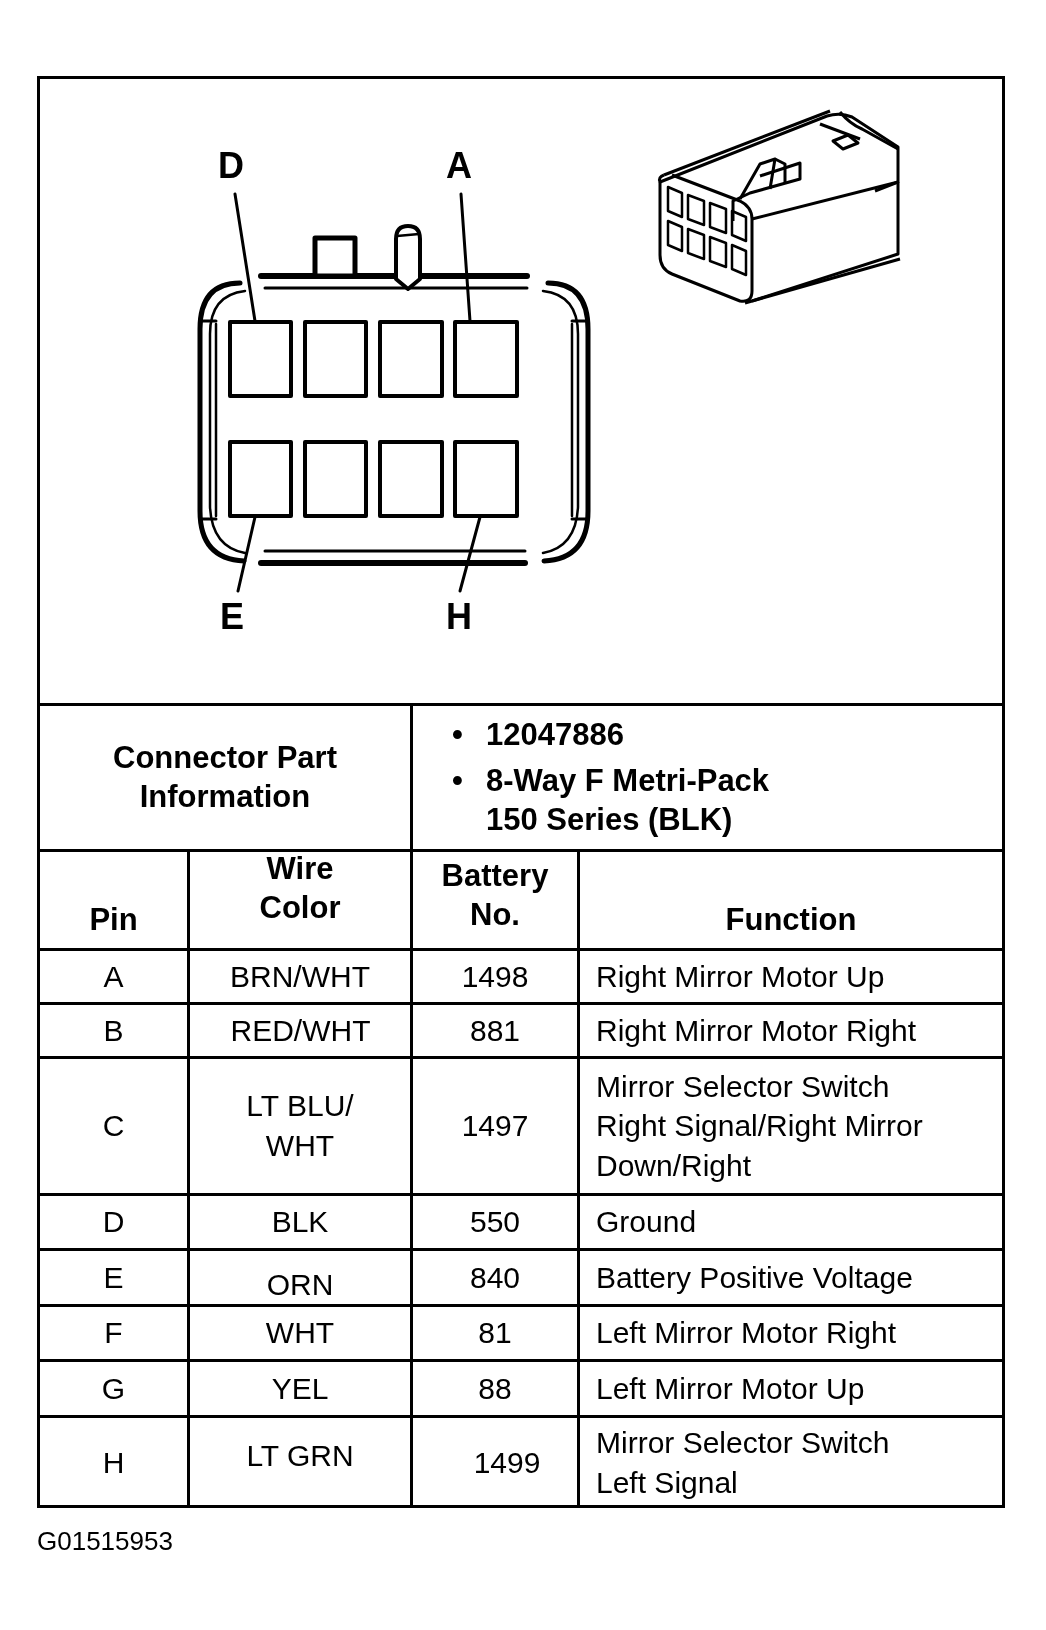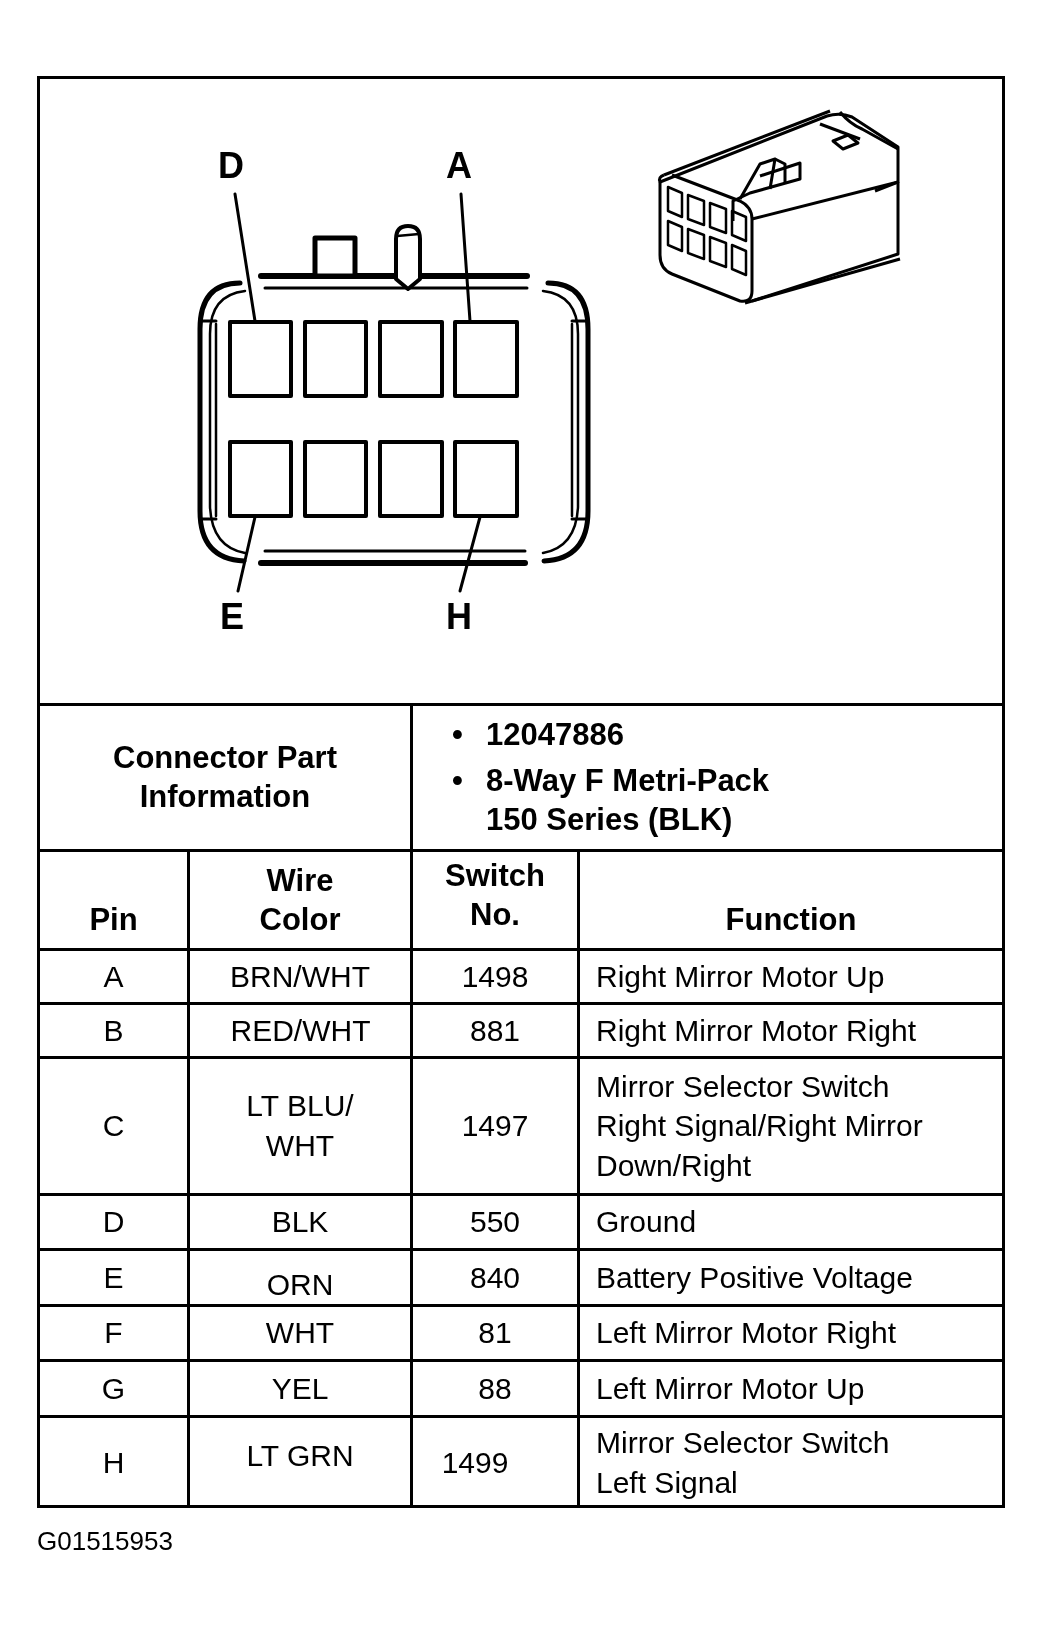--- a/index.html
+++ b/index.html
@@ -131,29 +131,29 @@
       <li style="margin-top:6px;">
         <span>8-Way F Metri-Pack</span><br>
         <span>150 Series (BLK)</span>
       </li>
     </ul>
   </div>
 
   <div class="cell center hdr" style="left:0; top:773px; width:147px; height:96px; align-items:flex-end; padding-bottom:8px;">
     <span>Pin</span>
   </div>
-  <div class="cell center hdr" style="left:150px; top:773px; width:220px; height:96px; padding-bottom:22px;margin-top:12px;">
+  <div class="cell center hdr" style="left:150px; top:773px; width:220px; height:96px; padding-bottom:22px;">
     <div>
       <div>Wire</div>
       <div>Color</div>
     </div>
   </div>
   <div class="cell center hdr" style="left:373px; top:773px; width:164px; height:96px; padding-bottom:8px;">
     <div>
-      <div>Switch</div>
+      <div>Battery</div>
       <div>No.</div>
     </div>
   </div>
   <div class="cell center hdr" style="left:540px; top:773px; width:422px; height:96px; align-items:flex-end; padding-bottom:8px;">
     <span>Function</span>
   </div>
 
   <div class="cell center txt" style="left:0; top:872px; width:147px; height:51px;">A</div>
   <div class="cell center txt" style="left:150px; top:872px; width:220px; height:51px;">BRN/WHT</div>
   <div class="cell center txt" style="left:373px; top:872px; width:164px; height:51px;">1498</div>
@@ -195,21 +195,21 @@
   <div class="cell center txt" style="left:373px; top:1228px; width:164px; height:52px;">81</div>
   <div class="cell txt" style="left:556px; top:1228px; width:400px; height:52px;">Left Mirror Motor Right</div>
 
   <div class="cell center txt" style="left:0; top:1283px; width:147px; height:53px;">G</div>
   <div class="cell center txt" style="left:150px; top:1283px; width:220px; height:53px;text-align:right;">YEL</div>
   <div class="cell center txt" style="left:373px; top:1283px; width:164px; height:53px;">88</div>
   <div class="cell txt" style="left:556px; top:1283px; width:400px; height:53px;">Left Mirror Motor Up</div>
 
   <div class="cell center txt" style="left:0; top:1339px; width:147px; height:89px;">H</div>
   <div class="cell center txt" style="left:150px; top:1339px; width:220px; height:76px;">LT GRN</div>
-  <div class="cell center txt" style="left:363px; top:1339px; width:144px; height:89px;text-align:center;">1499</div>
+  <div class="cell center txt" style="left:395px; top:1339px; width:144px; height:89px;text-align:center;">1499</div>
   <div class="cell txt" style="left:556px; top:1339px; width:400px; height:89px;">
     <div>
       <div>Mirror Selector Switch</div>
       <div>Left Signal</div>
     </div>
   </div>
 </div>
 
 <div class="footer-code">G01515953</div>
 

